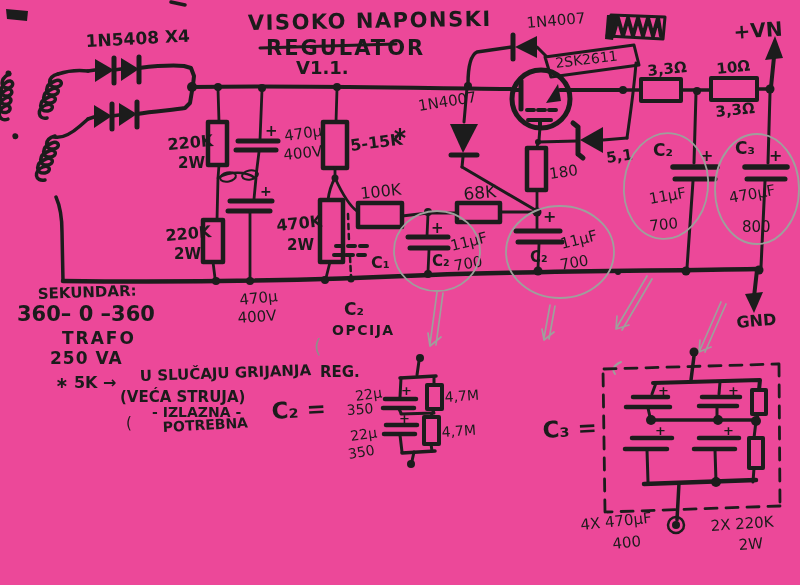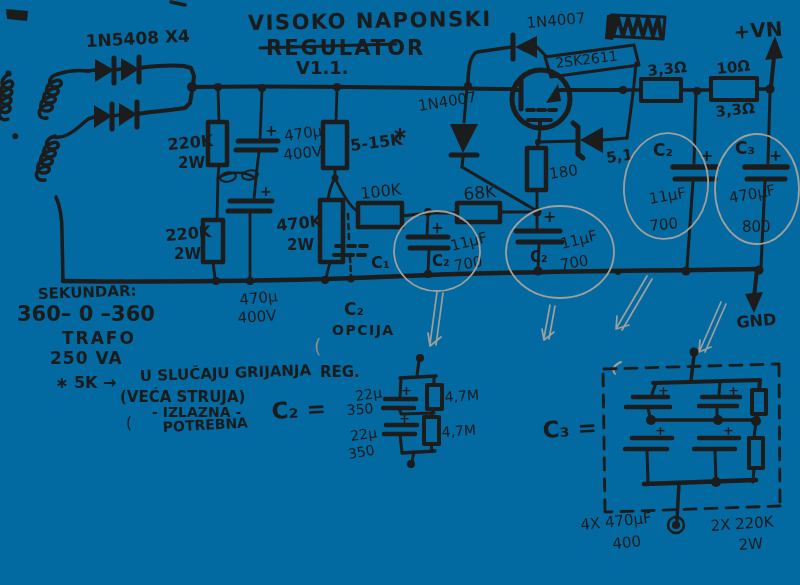--- a/index.html
+++ b/index.html
@@ -1,16 +1,16 @@
 <!DOCTYPE html>
 <html><head>
 <meta charset="utf-8">
 <style>
   html,body{margin:0;padding:0;background:#d8d8d4;}
-  .page{width:800px;height:585px;background:#0369a1;position:relative;overflow:hidden;}
+  .page{width:800px;height:585px;background:#ec4899;position:relative;overflow:hidden;}
   svg{display:block;}
   text{font-family:"DejaVu Sans",sans-serif;fill:#1b1b1b;}
   .hw{font-weight:400;}
   .hwb{font-weight:700;}
   .ink{stroke:#1c1c1c;fill:none;stroke-linecap:round;stroke-linejoin:round;}
   .fill{fill:#1c1c1c;stroke:none;}
   .pencil{stroke:#9f9f9c;fill:none;stroke-linecap:round;stroke-linejoin:round;}
   .penciltx{fill:#8f8f8c;}
 </style>
 </head>

